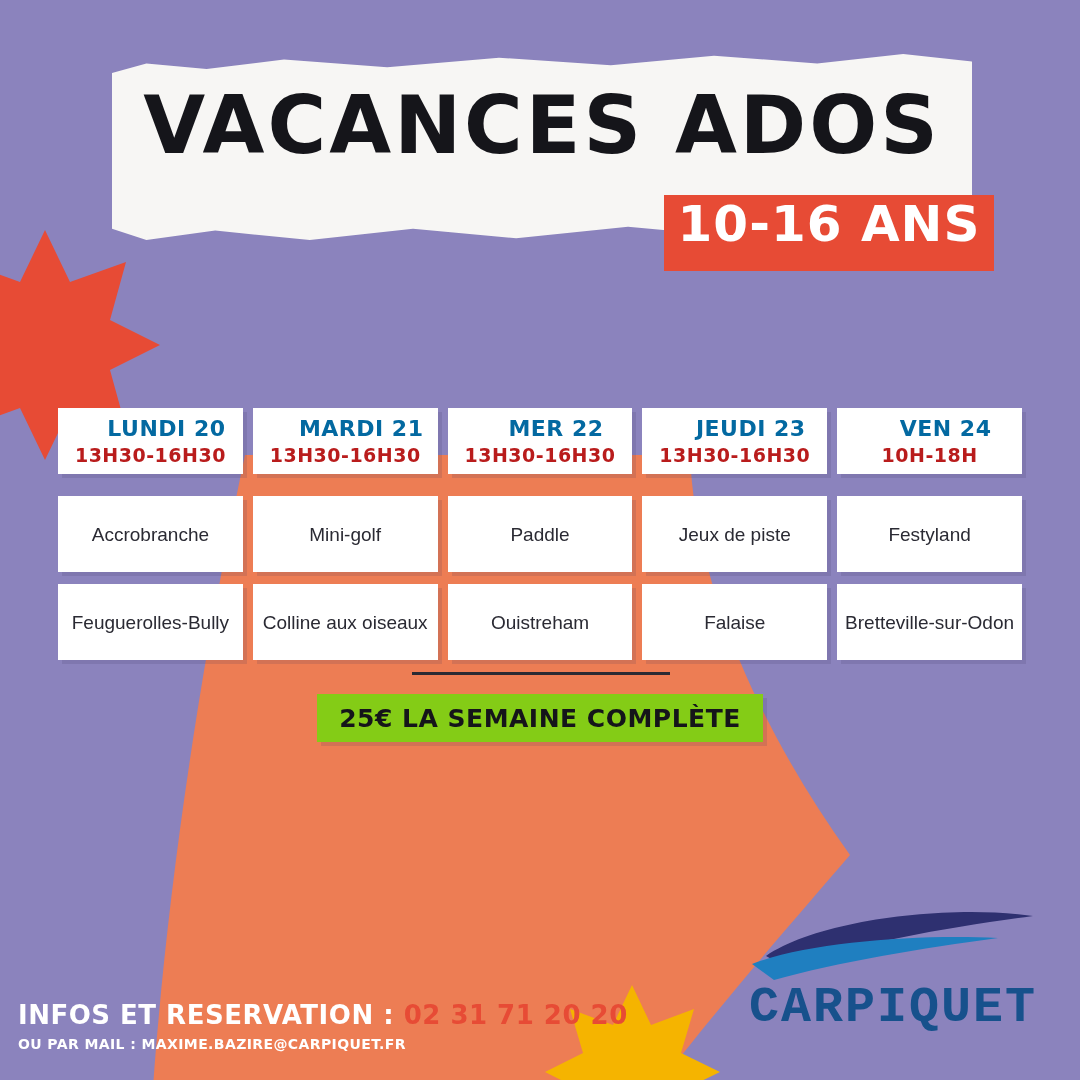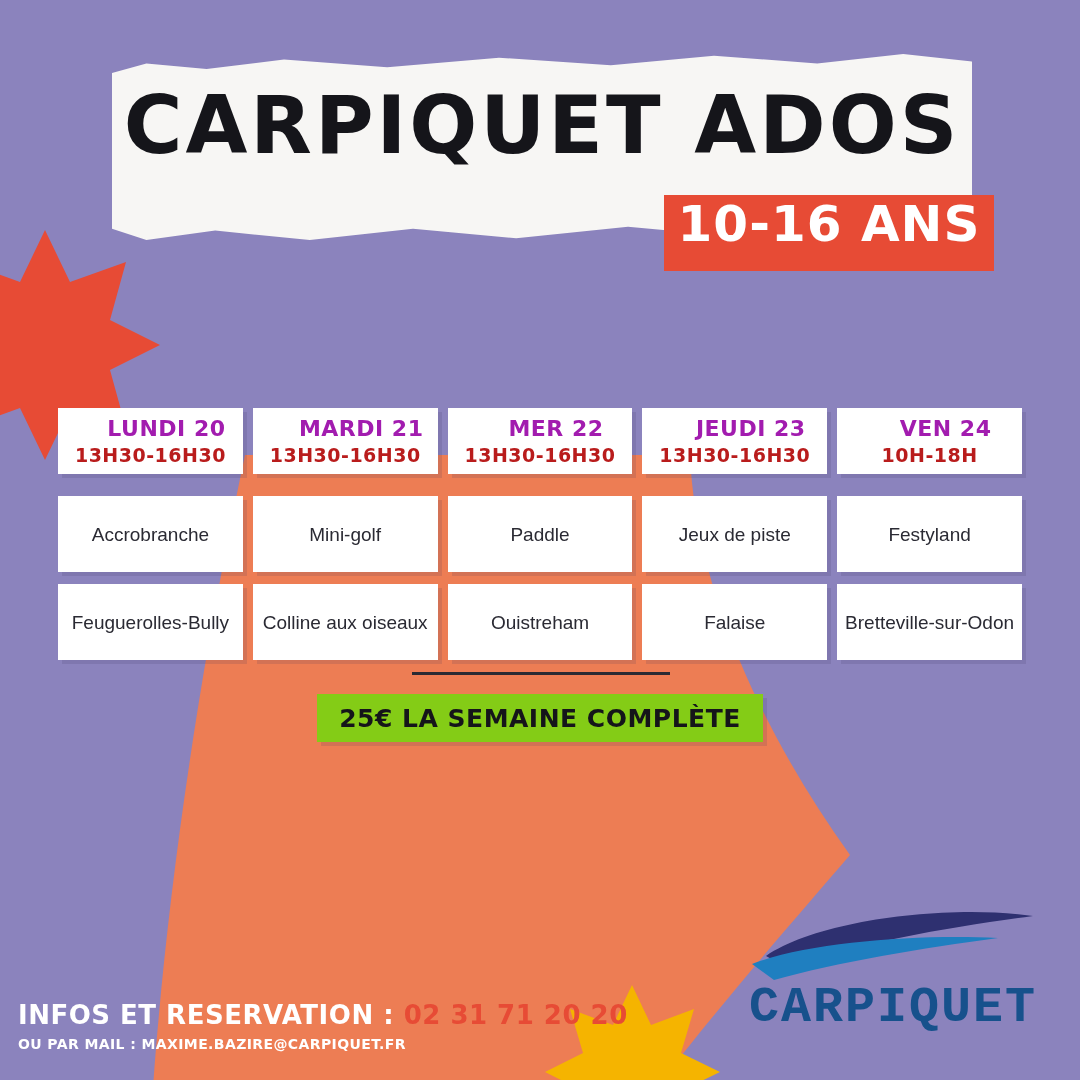--- a/index.html
+++ b/index.html
@@ -110,21 +110,21 @@
   }
 
   .head-cell {
     height: 66px;
     padding: 6px 4px;
     margin-bottom: 22px;
   }
   .head-day {
     font-size: 22px;
     font-weight: bold;
-    color: #a21caf;
+    color: #0369a1;
     letter-spacing: 0.5px;
     font-family: "DejaVu Sans", sans-serif;
     margin-left: 32px;
   }
   .head-time {
     font-size: 19px;
     font-weight: bold;
     color: #b91c1c;
     letter-spacing: 0.5px;
     font-family: "DejaVu Sans", sans-serif;
@@ -228,21 +228,21 @@
   <svg class="star-red" viewBox="0 0 230 230">
     <path d="M115 0 L140 52 L196 32 L180 90 L230 115 L180 140 L196 198 L140 178 L115 230 L90 178 L34 198 L50 140 L0 115 L50 90 L34 32 L90 52 Z" fill="#e74b35"></path>
   </svg>
 
   <svg class="star-yellow" viewBox="0 0 175 175">
     <path d="M87 0 L106 40 L149 24 L136 68 L175 87 L136 106 L149 150 L106 134 L87 175 L68 134 L25 150 L38 106 L0 87 L38 68 L25 24 L68 40 Z" fill="#f5b400"></path>
   </svg>
 </div>
 
 <div class="title-banner"></div>
-<div class="title-text">CARPIQUET ADOS</div>
+<div class="title-text">VACANCES ADOS</div>
 
 <div class="age-badge">
   <span>10-16 ANS</span>
 </div>
 
 <div class="grid">
 
   <div class="col">
     <div class="cell head-cell">
       <div class="head-day">LUNDI 20</div>

